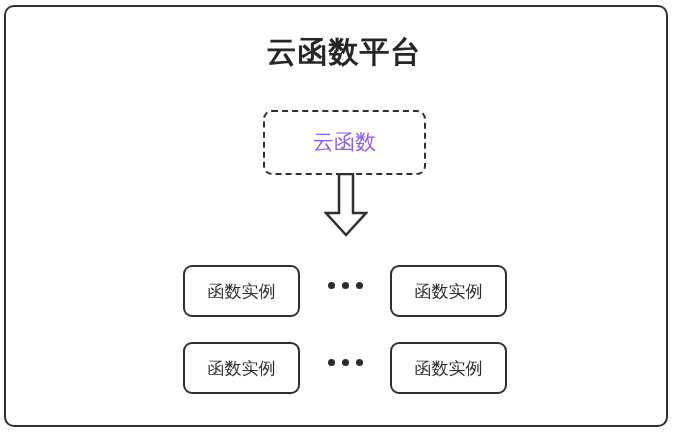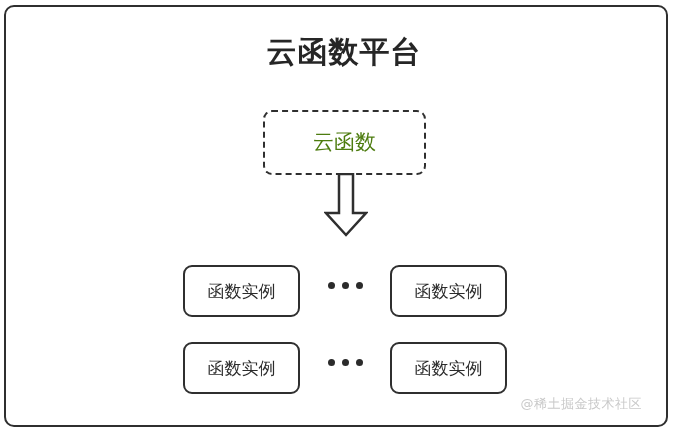--- a/index.html
+++ b/index.html
@@ -60,21 +60,21 @@
     box-sizing: border-box;
     border: 2.5px dashed #2f2f2f;
     border-radius: 9px;
     background: #ffffff;
     display: flex;
     align-items: center;
     justify-content: center;
   }
   .cloud-function-label {
     font-size: 21px;
-    color: #4d7c0f;
+    color: #8b5cf6;
     line-height: 1;
     white-space: nowrap;
   }
 
   
   .flow-arrow {
     position: absolute;
     left: 318px;
     top: 166px;
     width: 44px;
@@ -177,16 +177,15 @@
       <div class="ellipsis-dots">
         <span class="dot"></span>
         <span class="dot"></span>
         <span class="dot"></span>
       </div>
       <div class="instance-box">
         <span class="instance-label">函数实例</span>
       </div>
     </div>
 
-    <div class="watermark">@稀土掘金技术社区</div>
 
   </div>
 </div>
 
 </body></html>

